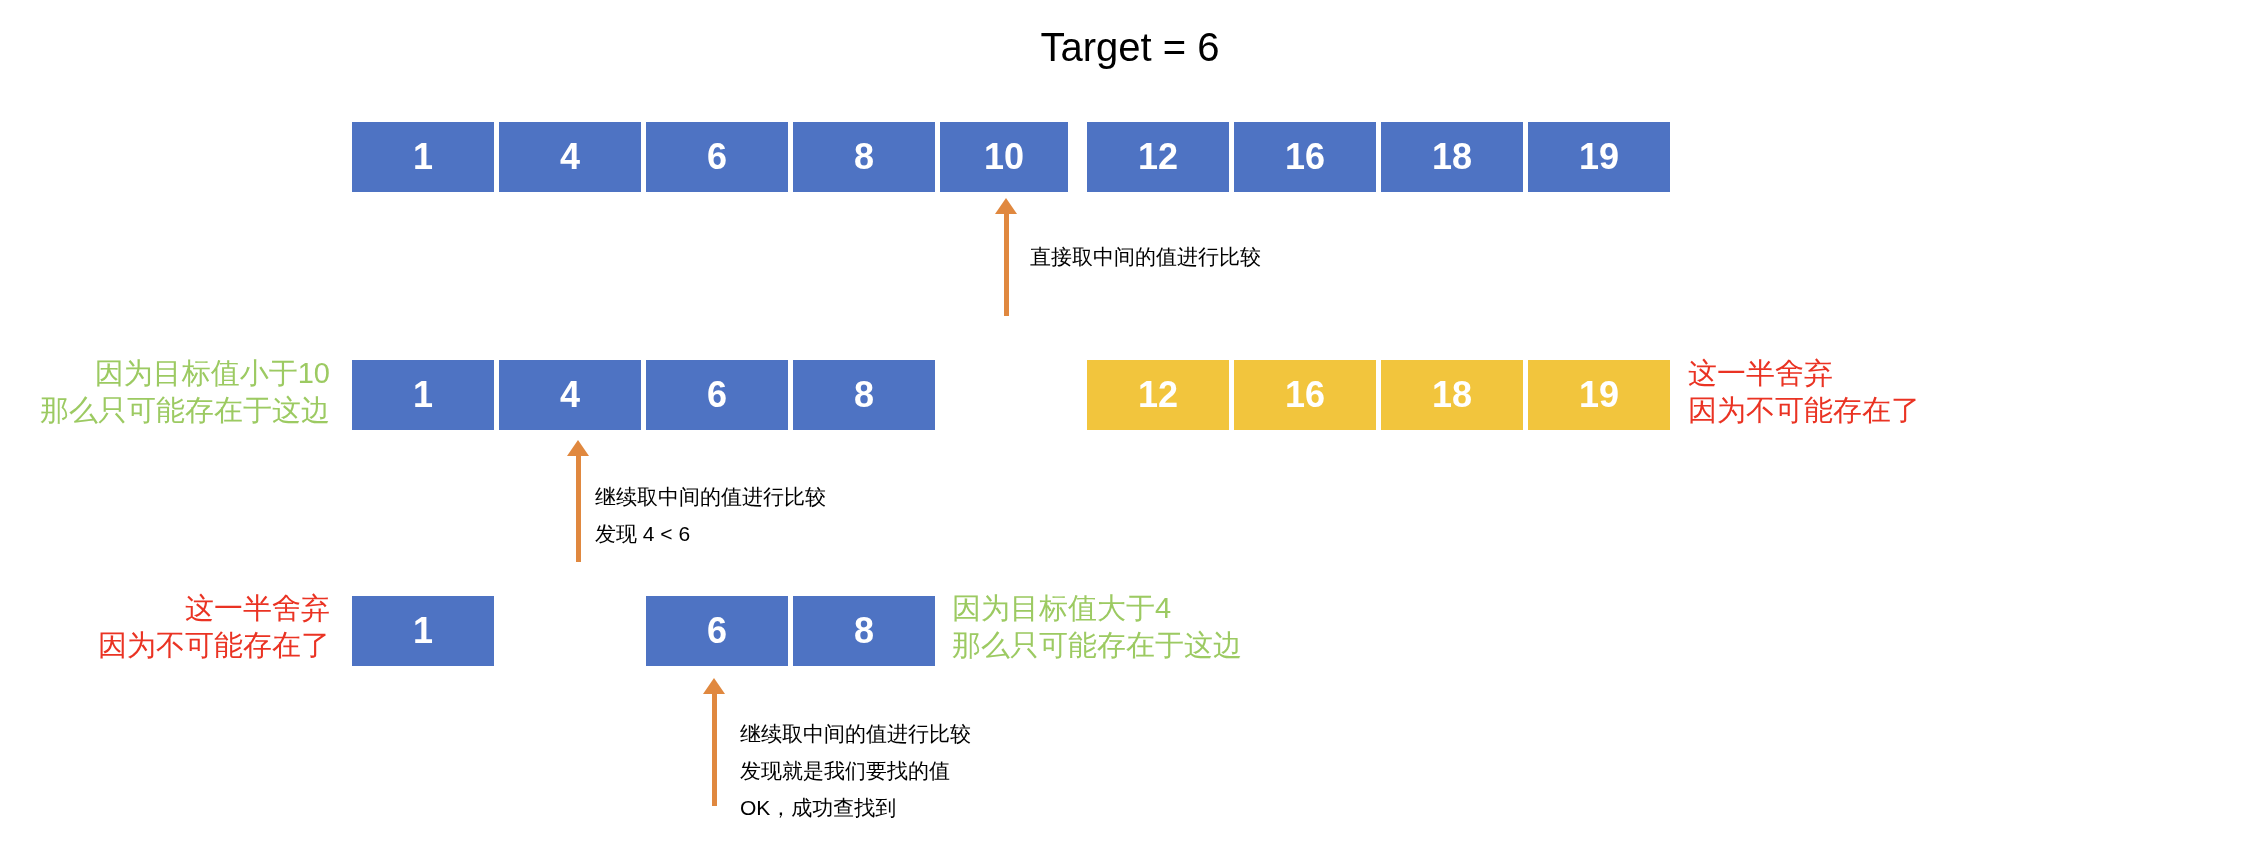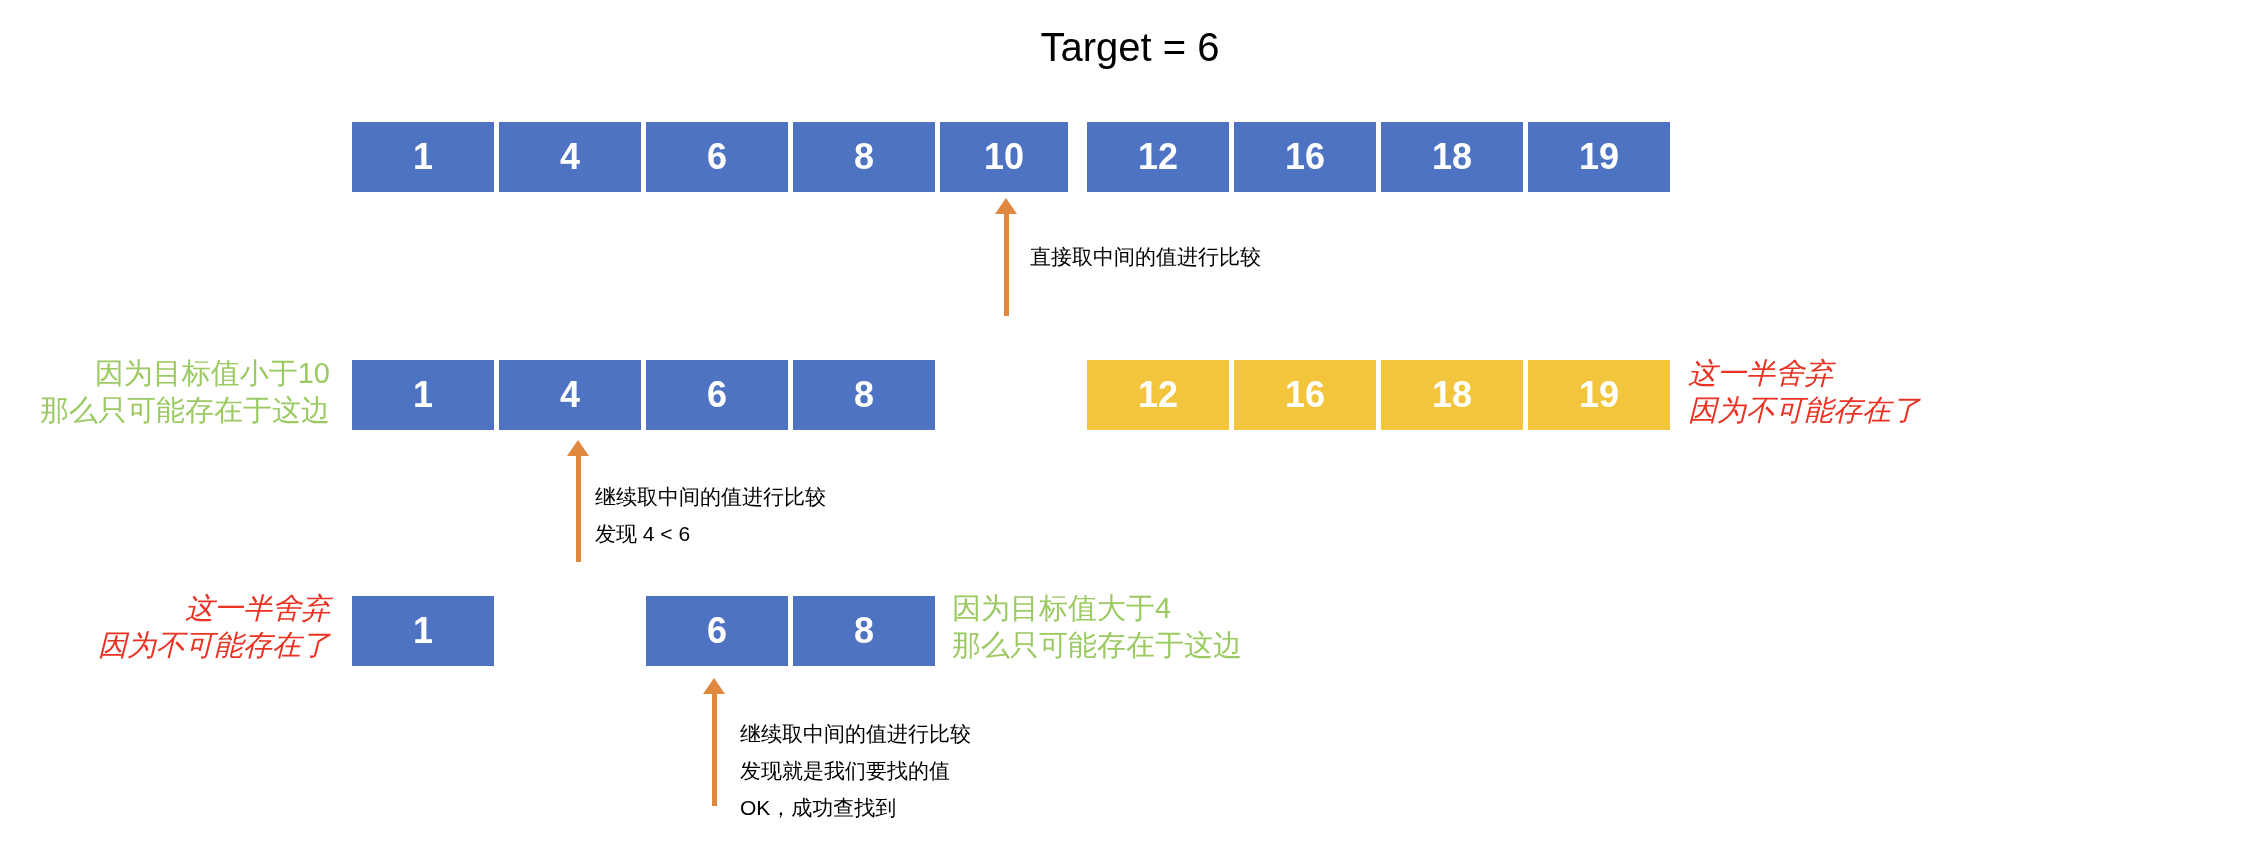--- a/index.html
+++ b/index.html
@@ -48,21 +48,21 @@
   .cell.amber { background: #F2C53D; }
 
   
   .sidelabel {
     position: absolute;
     font-size: 29px;
     line-height: 37px;
     white-space: nowrap;
   }
   .sidelabel.green { color: #9CCA62; }
-  .sidelabel.red   { color: #EA3323; font-style: italic; }
+  .sidelabel.red   { color: #EA3323; }
   .sidelabel.align-right { text-align: right; }
   .sidelabel.align-left  { text-align: left; }
 
   
   .annot {
     position: absolute;
     font-size: 21px;
     line-height: 37px;
     color: #000000;
     white-space: nowrap;

